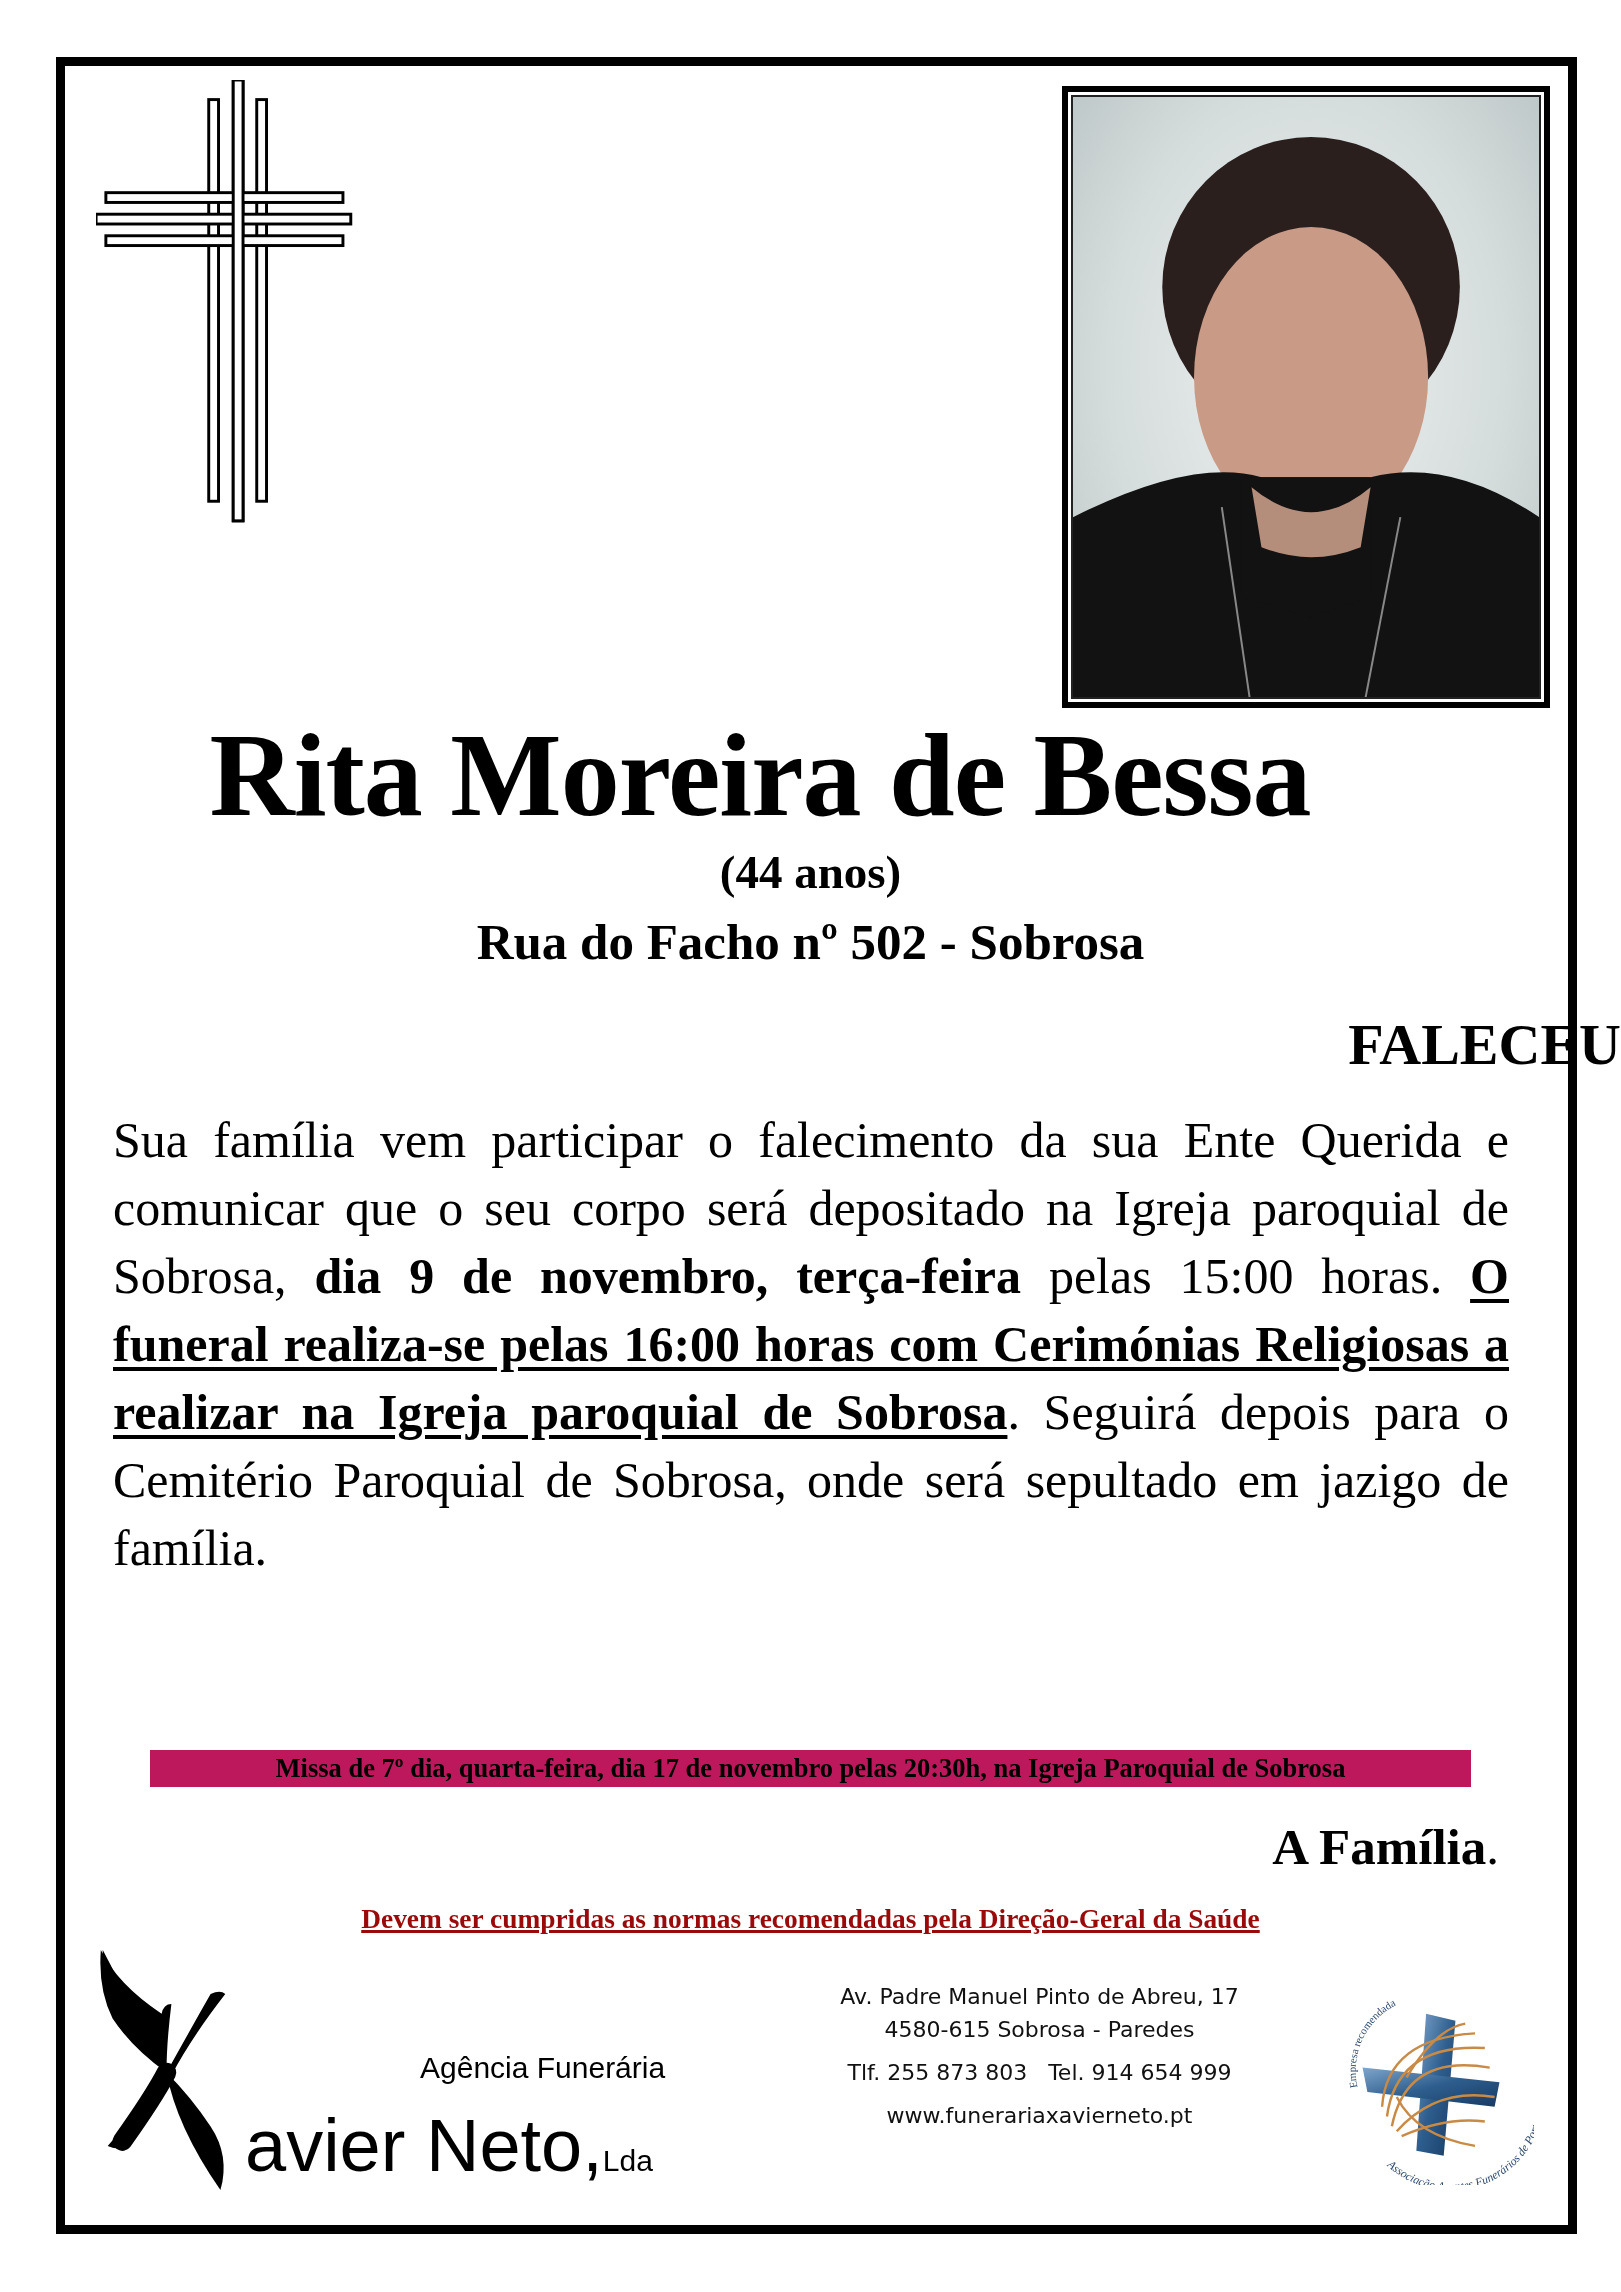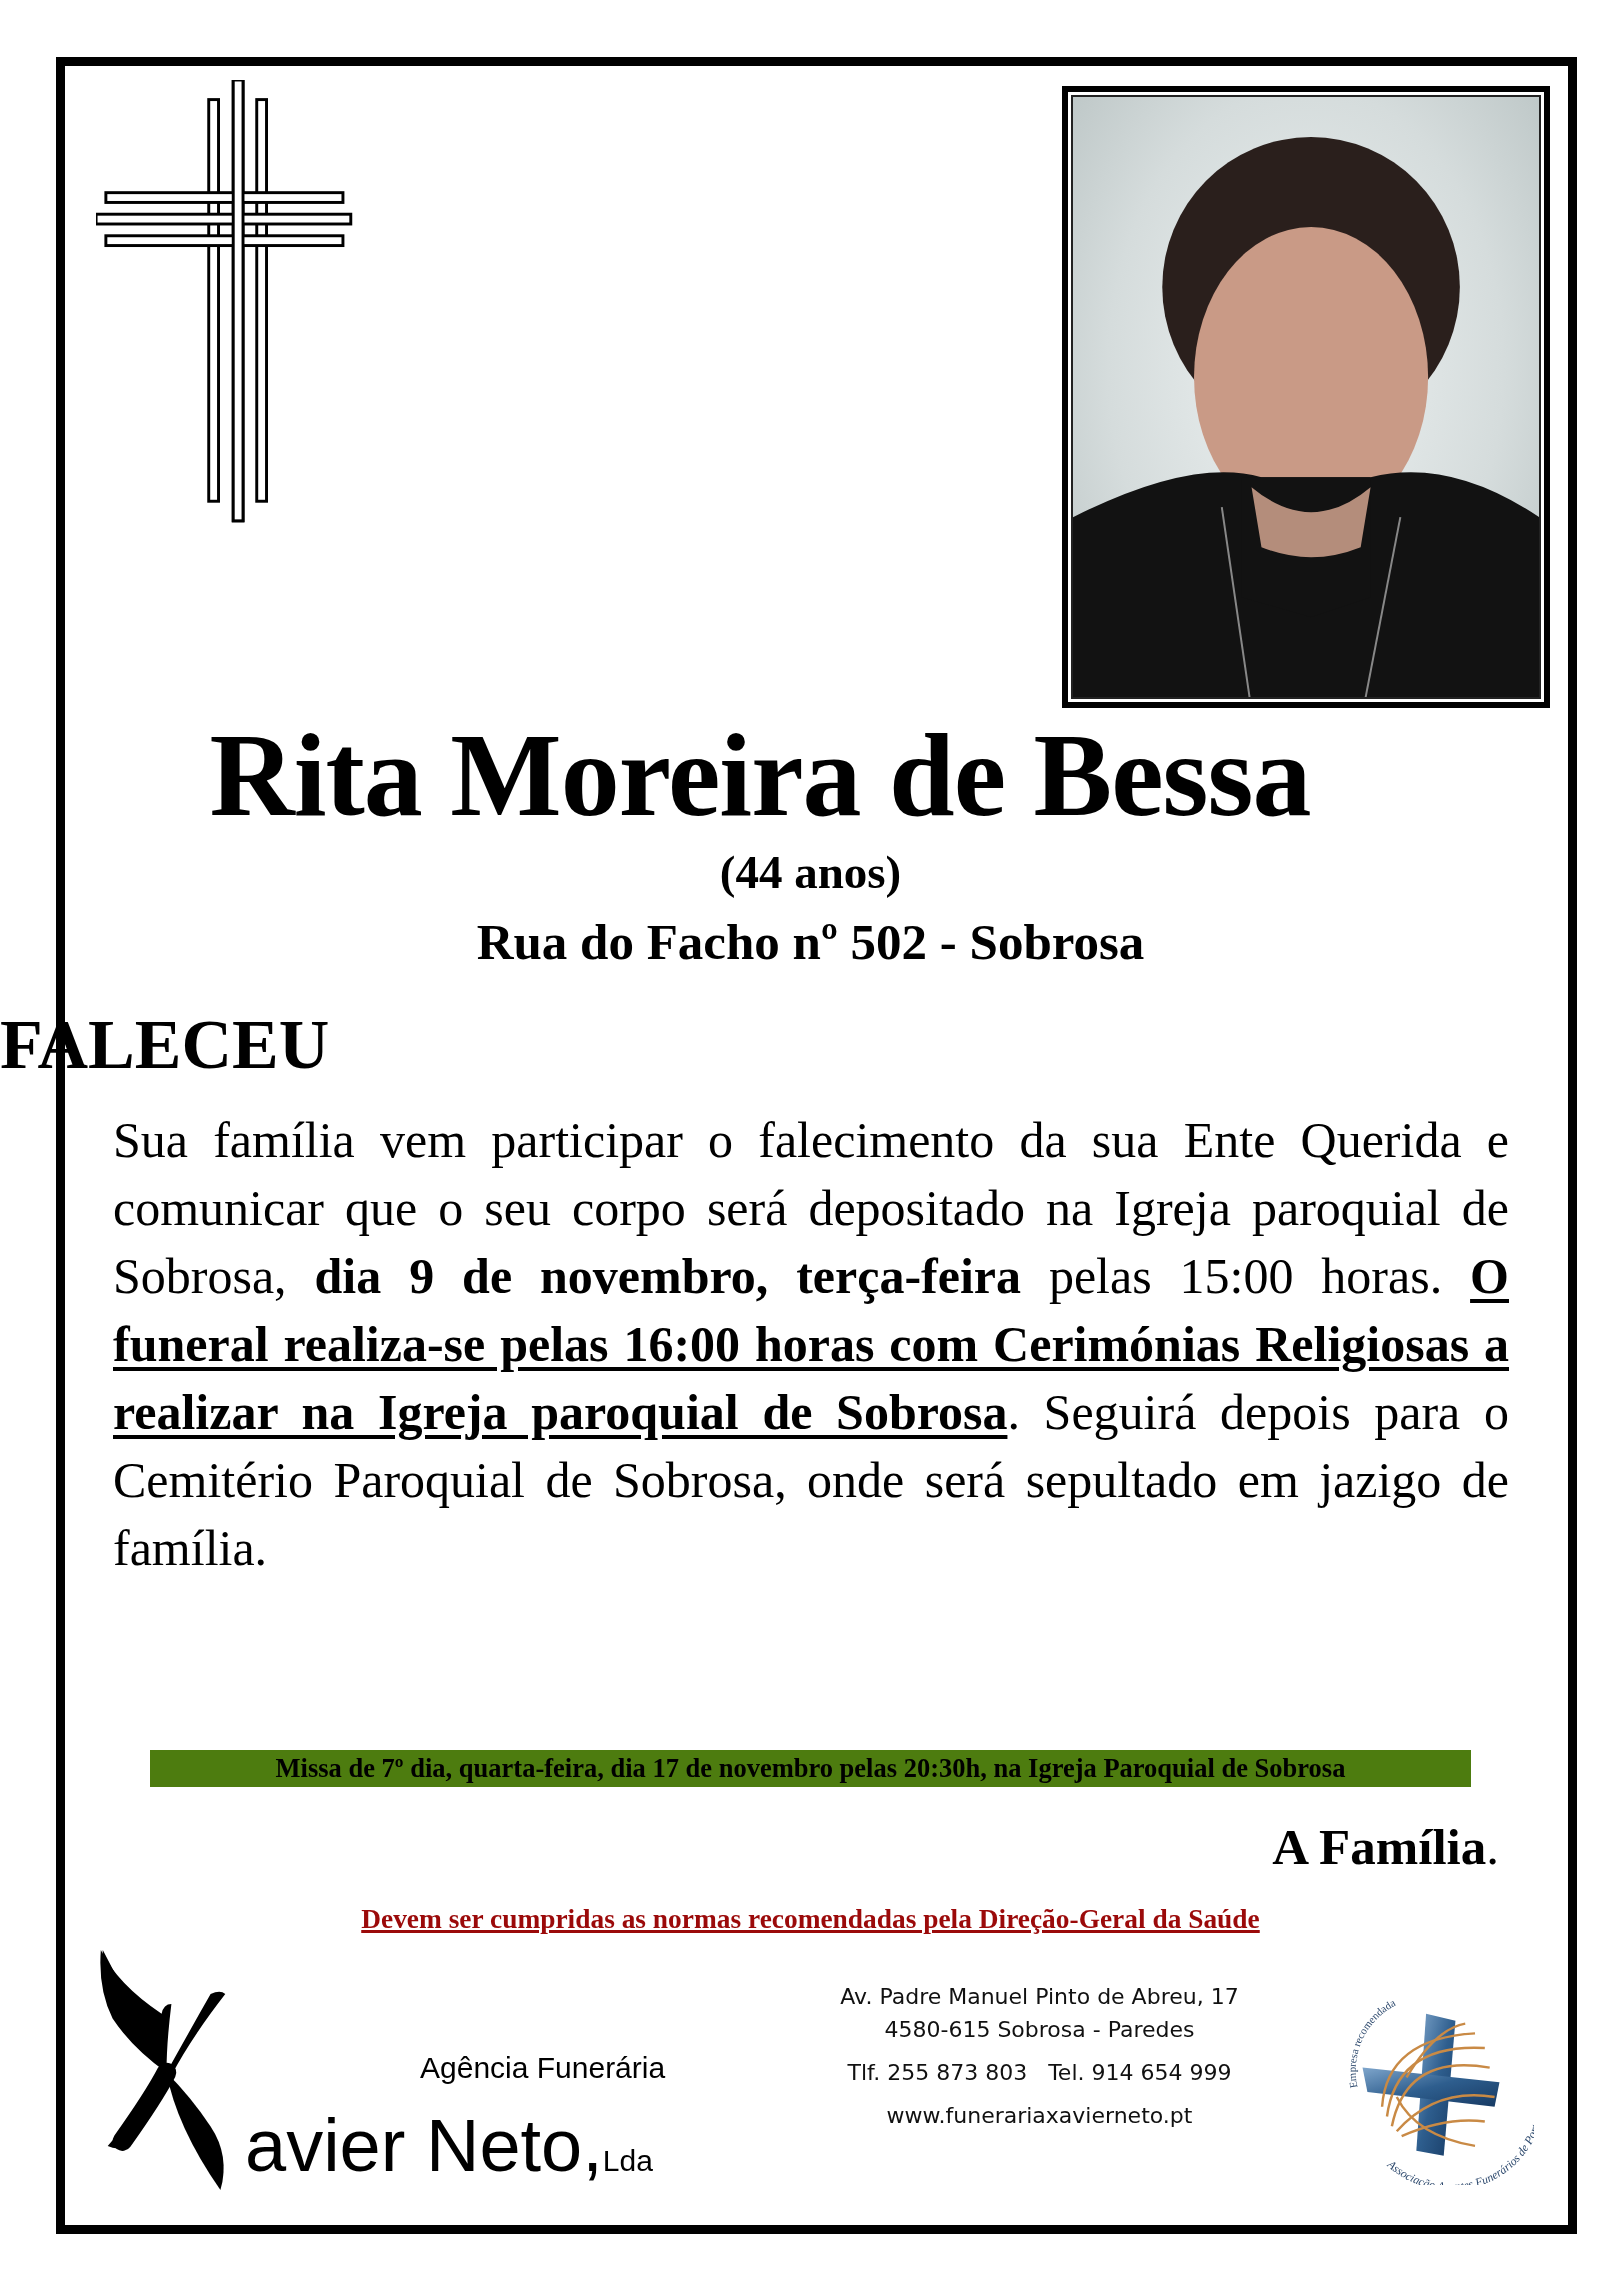--- a/index.html
+++ b/index.html
@@ -13,28 +13,28 @@
   .photo-inner { position:absolute; left:2.9px; top:2.9px; right:2.9px; bottom:2.9px;
                  border:2px solid #222; overflow:hidden;
                  background:radial-gradient(ellipse at 50% 45%, #eef2f2 0%, #d5dcdc 60%, #b9c3c3 100%); }
   .photo-inner svg { display:block; width:100%; height:100%; }
   .name { position:absolute; left:0; width:1520px; top:712px; text-align:center;
           font-weight:bold; font-size:118px; line-height:127px; letter-spacing:-1px; }
   .age { position:absolute; left:0; width:1621px; top:845px; text-align:center;
          font-weight:bold; font-size:47px; line-height:55px; }
   .address { position:absolute; left:0; width:1621px; top:913px; text-align:center;
              font-weight:bold; font-size:51px; line-height:59px; }
-  .faleceu { position:absolute; left:0; width:1621px; top:1000px; text-align:left;
-             font-weight:bold; font-size:70px; line-height:90px; }
+  .faleceu { position:absolute; left:0; width:1621px; top:1000px; text-align:right;
+             font-weight:bold; font-size:58px; line-height:90px; }
   .body-text { position:absolute; left:113px; width:1396px; top:1106px;
                font-size:50px; line-height:68px; text-align:justify; }
   .body-text b { font-weight:bold; }
   .body-text .u { font-weight:bold; text-decoration:underline; text-decoration-thickness:3.9px; text-underline-offset:5.9px; }
   .missa { position:absolute; left:150px; top:1750px; width:1321px; height:37px;
-           background:#4d7c0f; font-weight:bold; font-size:26.5px; line-height:37px;
+           background:#be185d; font-weight:bold; font-size:26.5px; line-height:37px;
            text-align:center; white-space:nowrap; }
   .familia { position:absolute; right:122px; top:1818px; font-weight:bold; font-size:51px; line-height:59px; }
   .familia .dot { font-weight:normal; }
   .dgs { position:absolute; left:0; width:1621px; top:1903px; text-align:center;
          font-weight:bold; font-size:27.4px; line-height:33px; color:#9b0a0a;
          text-decoration:underline; text-decoration-thickness:2.9px; }
   .logo-x { position:absolute; left:93px; top:1950px; width:147px; height:245px; }
   .agency-small { position:absolute; left:420px; top:2050px; font-family:"Liberation Sans", sans-serif;
                   font-size:30px; line-height:35px; }
   .agency-big { position:absolute; left:245px; top:2105px; font-family:"Liberation Sans", sans-serif;

